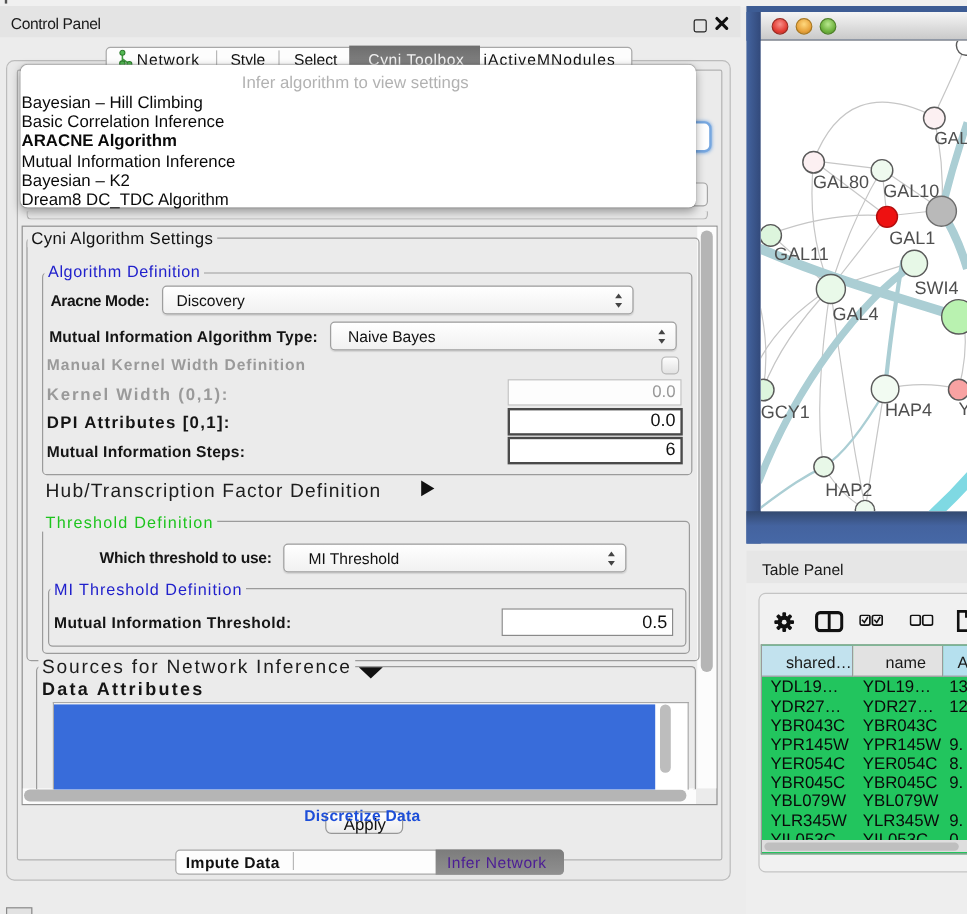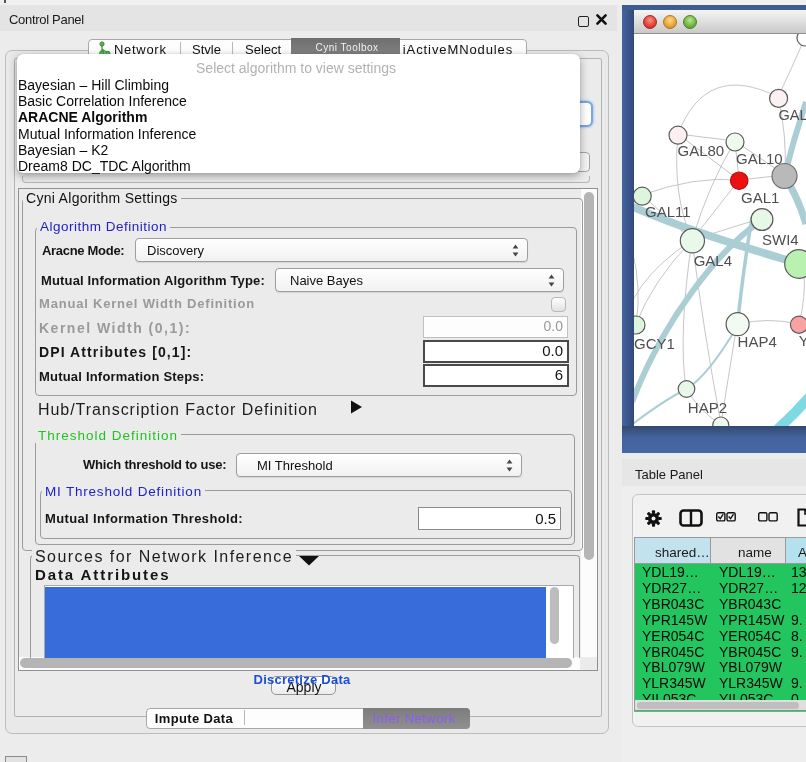--- a/index.html
+++ b/index.html
@@ -43,21 +43,21 @@
 <div class="abs" style="left:232px;top:42px;width:1px;height:14px;background:#b8b8b8;"></div>
 <svg class="abs" style="left:98px;top:41px;" width="13" height="15" viewBox="0 0 13 15">
   <path d="M4 3 L4 12 M4 8 L9.5 12" stroke="#3f9c3f" stroke-width="1.3" fill="none"></path>
   <circle cx="4" cy="3" r="2.1" fill="#52b852" stroke="#2e7d2e" stroke-width="0.9"></circle>
   <circle cx="4" cy="12" r="2.3" fill="#52b852" stroke="#2e7d2e" stroke-width="0.9"></circle>
   <circle cx="9.8" cy="12.3" r="2.1" fill="#52b852" stroke="#2e7d2e" stroke-width="0.9"></circle>
 </svg>
 <div class="abs" style="left:114px;top:41.5px;font-size:13px;letter-spacing:0.7px;color:#111;">Network</div>
 <div class="abs" style="left:192px;top:41.5px;font-size:13px;color:#111;">Style</div>
 <div class="abs" style="left:245px;top:41.5px;font-size:13px;color:#111;">Select</div>
-<div class="abs" style="left:347px;top:41.5px;font-size:10px;letter-spacing:0.5px;color:#f2f2f2;transform:translateX(-50%);">Cyni Toolbox</div>
+<div class="abs" style="left:347px;top:41.5px;font-size:13px;letter-spacing:0.5px;color:#f2f2f2;transform:translateX(-50%);">Cyni Toolbox</div>
 <div class="abs" style="left:458px;top:41.5px;font-size:13px;letter-spacing:0.9px;color:#111;transform:translateX(-50%);">jActiveMNodules</div>
 
 <div class="abs" style="left:560px;top:101px;width:29px;height:22px;border:2.5px solid #76a7e0;
      border-radius:6px;background:#fff;box-shadow:0 0 3px #76a7e0;"></div>
 <div class="abs" style="left:560px;top:152px;width:28px;height:18px;border:1px solid #a5a5a5;
      border-radius:4px;background:#f4f4f4;"></div>
 <div class="abs" style="left:22px;top:176px;width:566px;height:6px;border:1px solid #b5b5b5;border-top:none;
      border-radius:0 0 4px 4px;"></div>
 
 <div class="abs" style="left:18px;top:188px;width:580px;height:483px;background:#ebebeb;
@@ -148,27 +148,27 @@
 <div class="abs" style="left:271px;top:676px;width:65px;height:19px;border:1px solid #979797;border-radius:5px;
      background:linear-gradient(#ffffff,#ececec);box-sizing:border-box;"></div>
 <div class="abs" style="left:304px;top:679px;font-size:14px;color:#111;transform:translateX(-50%);">Apply</div>
 
 <div class="abs" style="left:146px;top:708px;width:324px;height:21px;background:#fdfdfd;
      border:1px solid #a8a8a8;border-radius:4px;box-sizing:border-box;"></div>
 <div class="abs" style="left:363px;top:708px;width:107px;height:21px;background:linear-gradient(#7c7c7c,#909090);border-radius:0 4px 4px 0;"></div>
 <div class="abs" style="left:244px;top:710px;width:1px;height:15px;background:#b8b8b8;"></div>
 <div class="abs" style="left:194px;top:711px;font-size:13px;font-weight:bold;letter-spacing:0.35px;color:#111;transform:translateX(-50%);">Impute Data</div>
 <div class="abs" style="left:302px;top:672px;font-size:13px;font-weight:bold;letter-spacing:0.25px;color:#1d4ed8;transform:translateX(-50%);">Discretize Data</div>
-<div class="abs" style="left:414px;top:711px;font-size:13px;letter-spacing:0.45px;color:#8b5cf6;transform:translateX(-50%);">Infer Network</div>
+<div class="abs" style="left:414px;top:711px;font-size:13px;letter-spacing:0.45px;color:#4c1d95;transform:translateX(-50%);">Infer Network</div>
 
 <div class="abs" style="left:5px;top:756px;width:20px;height:10px;background:#e2e2e2;border:1.5px solid #8a8a8a;"></div>
 
 <div class="abs" style="left:17px;top:54px;width:563px;height:119px;background:#fff;border-radius:6px;
      box-shadow:0 3px 8px rgba(0,0,0,0.35), 0 0 1px rgba(0,0,0,0.3);"></div>
-<div class="abs" style="left:296px;top:60px;font-size:14px;color:#b2b2b2;transform:translateX(-50%);">Select algorithm to view settings</div>
+<div class="abs" style="left:296px;top:60px;font-size:14px;color:#b2b2b2;transform:translateX(-50%);">Infer algorithm to view settings</div>
 <div class="abs" style="left:18px;top:76.5px;font-size:14px;color:#0a0a0a;line-height:16.35px;">
   Bayesian – Hill Climbing<br>
   Basic Correlation Inference<br>
   <b>ARACNE Algorithm</b><br>
   Mutual Information Inference<br>
   Bayesian – K2<br>
   Dream8 DC_TDC Algorithm
 </div>
 
 <div class="abs" style="left:622px;top:5px;width:184px;height:29px;background:#3d5c94;"></div>

